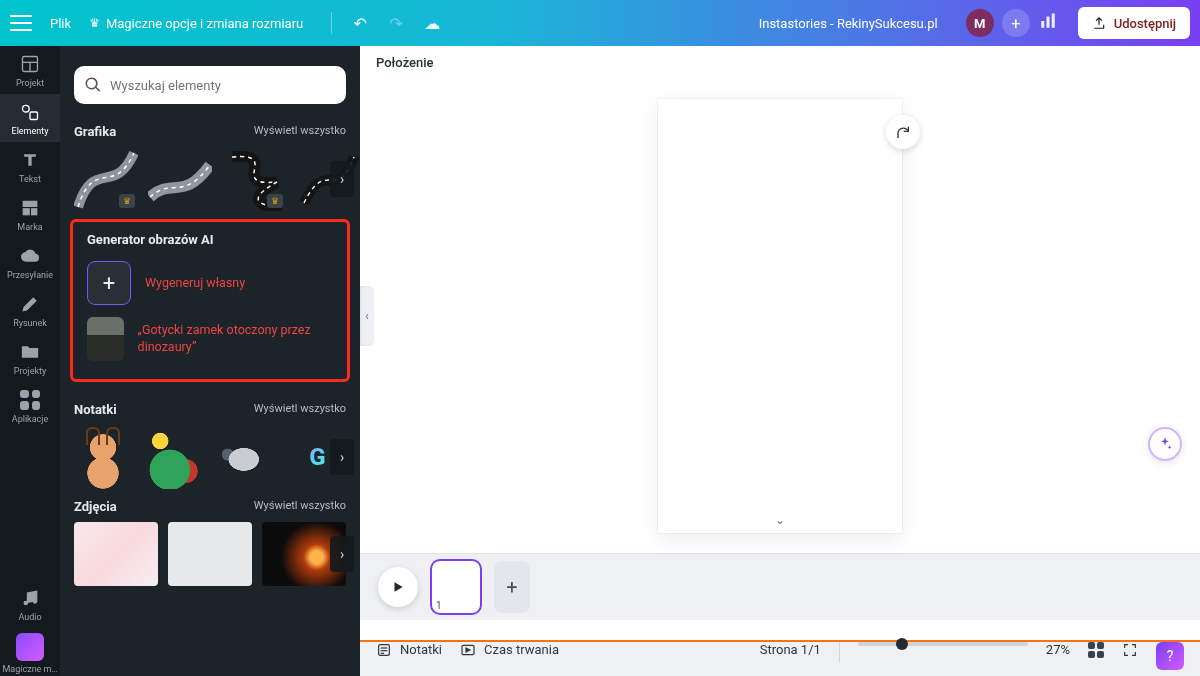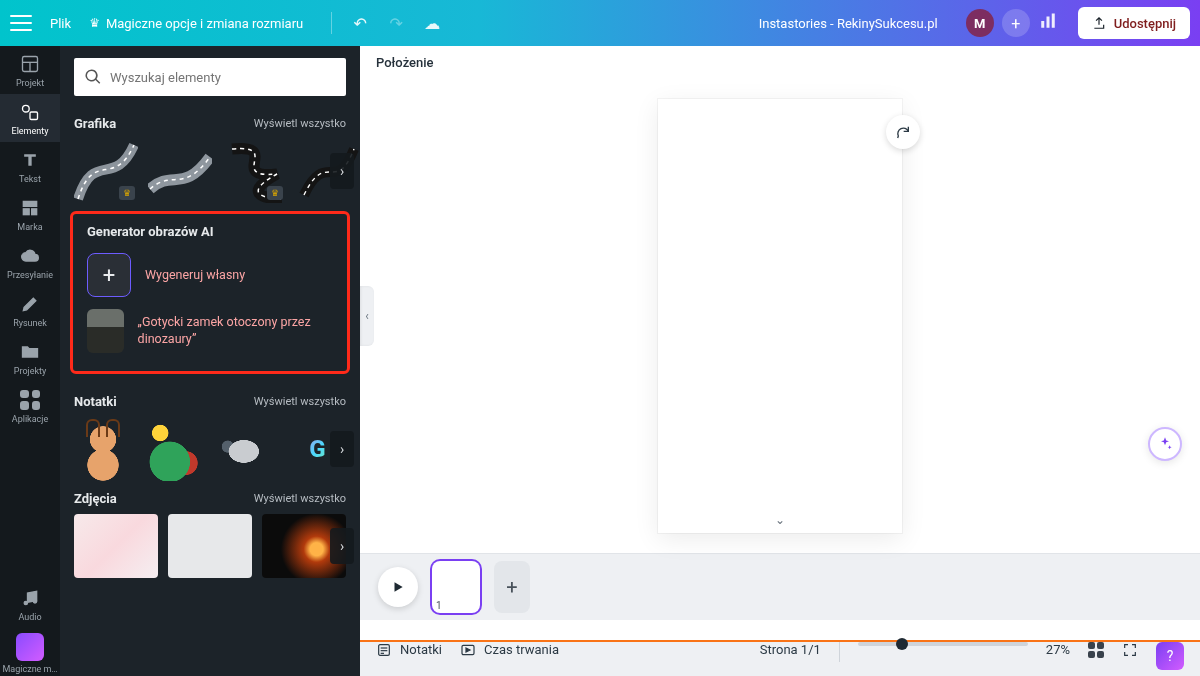--- a/index.html
+++ b/index.html
@@ -34,43 +34,43 @@
   .rail .ritem .apps { width:20px; height:20px; display:grid; grid-template:repeat(2,1fr)/repeat(2,1fr); gap:3px; }
   .rail .ritem .apps span { background: currentColor; border-radius:3px; }
   .rail .magicbox { width:28px; height:28px; border-radius:6px; background: linear-gradient(135deg,#8a4bff,#d25cff); margin-top:2px;}
 
   
   .panel {
     position:absolute; left:60px; top:46px; bottom:0; width:300px; background:#1c2329; color:#e6e9eb; overflow-y:auto; z-index:2;
     padding: 12px 0 20px 0;
   }
   .panel::-webkit-scrollbar{width:0}
-  .search { margin:0 14px 10px 14px; background:#fff; border-radius:2px; height:38px; display:flex; align-items:center; padding:0 10px; gap:8px;justify-content:center; }
+  .search { margin:8px 14px 10px 14px; background:#fff; border-radius:10px; height:38px; display:flex; align-items:center; padding:0 10px; gap:8px;justify-content:center; }
   .search input { border:0; outline:0; flex:1; font-size:13px; color:#333; }
   .search svg { width:18px; height:18px; fill:#555; }
 
-  .sechead { display:flex; justify-content:space-between; align-items:center; padding: 10px 14px 8px 14px; gap: 32px; }
+  .sechead { display:flex; justify-content:space-between; align-items:flex-start; padding: 10px 14px 8px 14px; gap: 32px; }
   .sechead .title { font-weight:700; font-size:13px; }
   .sechead .all { font-size:11px; color:#b6bcc2; }
 
   .hstrip { position:relative; padding: 0 14px; }
   .hstrip .chev { position:absolute; right:6px; top:50%; transform:translateY(-50%); width:24px; height:36px; background:rgba(20,25,29,.9); border-radius:4px; display:flex; align-items:center; justify-content:center; color:#d7dbdf; font-size:14px; }
   .row { display:flex; gap:10px; }
 
   
   .thumb { width:64px; height:64px; border-radius:6px; position:relative; display:flex; align-items:center; justify-content:center; background:transparent; }
   .thumb .crownb { position:absolute; right:3px; bottom:3px; width:16px; height:14px; background:#3a434c; color:#d9a500; font-size:9px; border-radius:3px; display:flex; align-items:center; justify-content:center; }
 
   
   .ai-box { margin: 8px 10px 10px 10px; border: 3px solid #ff2a1a; border-radius:6px; padding: 8px 6px 12px 6px; }
   .ai-box .sechead { padding: 2px 8px 8px 8px; }
   .ai-item { display:flex; align-items:center; gap:14px; padding:6px 8px; border-radius:6px; }
   .ai-item .plus { width:44px; height:44px; border-radius:8px; border:1.5px solid #6d5cff; background:#2a2f36; display:flex; align-items:center; justify-content:center; color:#e9ebee; font-size:22px; }
   .ai-item .preview { width:44px; height:44px; border-radius:6px; }
-  .ai-item .label { font-size:12.5px; line-height:1.35; color:#fca5a5; }
+  .ai-item .label { font-size:12.5px; line-height:1.35; color:#ef4444; }
 
   
   .photo { width:88px; height:64px; border-radius:4px; }
   .photo.p1 { background: linear-gradient(135deg,#f7e9ea,#f9d9de,#f5eef1); }
   .photo.p2 { background: #e7e8ea; }
   .photo.p3 { background: radial-gradient(circle at 65% 55%, #ffb347 0 10%, #b13a0c 20%, #0b0b0b 55% 100%); }
 
   
   .canvas-wrap { position:absolute; left:360px; right:0; top:46px; bottom:0; background:#ffffff; display:flex; flex-direction:column;gap:20px; }
   .context-bar { height:40px; display:flex; align-items:center; padding:0 16px; font-size:13px; color:#26313b; font-weight:500; }

